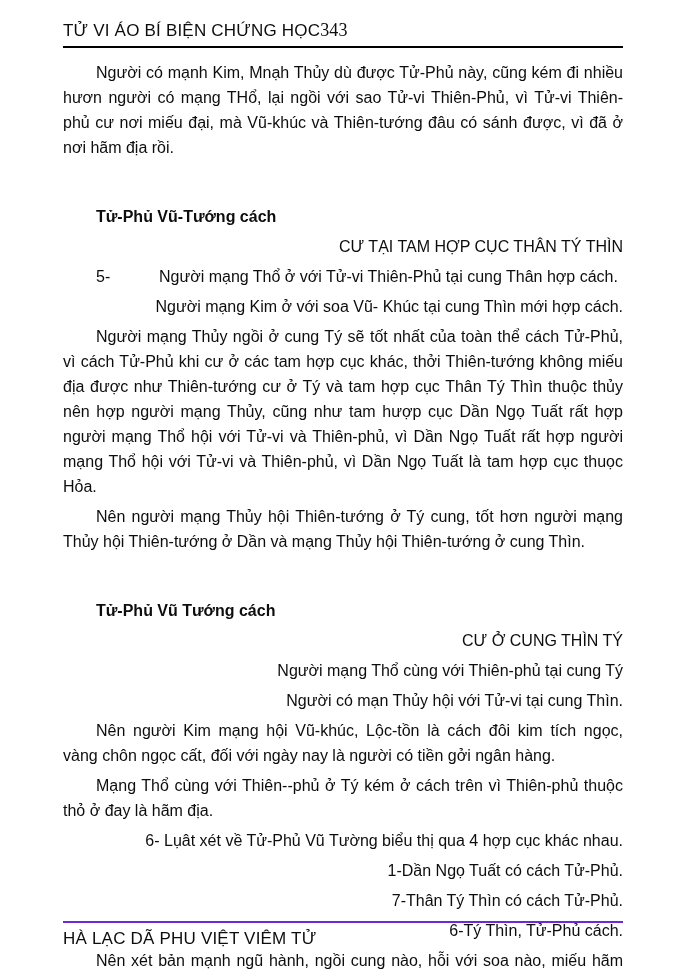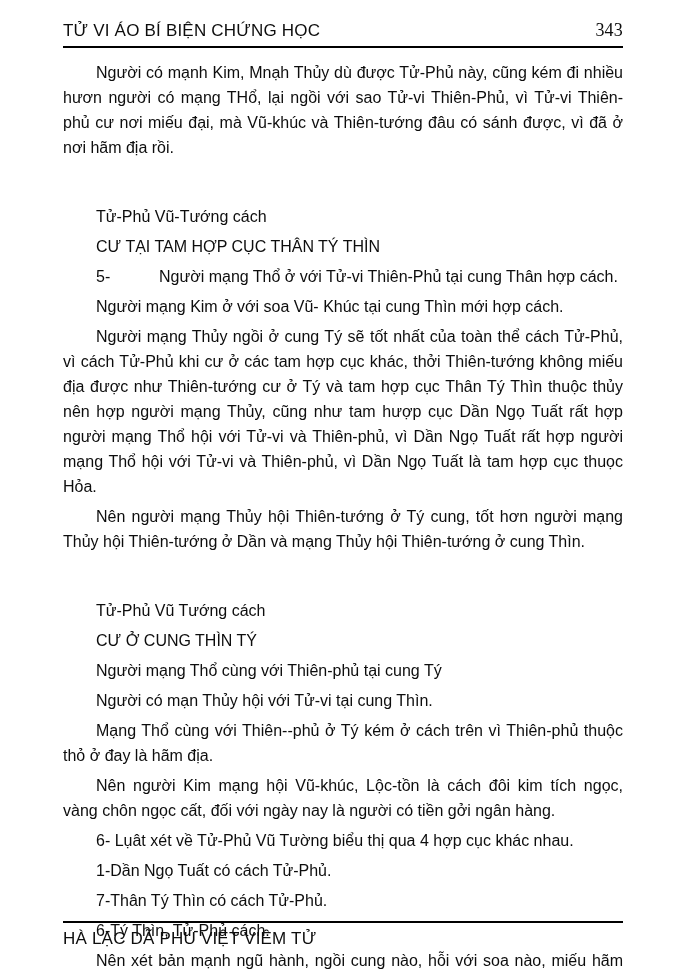--- a/index.html
+++ b/index.html
@@ -16,21 +16,20 @@
     font-family: "Liberation Sans", sans-serif;
     overflow: hidden;
     box-sizing: border-box;
   }
   .header {
     position: absolute;
     top: 20px;
     left: 63px;
     right: 63px;
     display: flex;
-    justify-content: space-between;
     align-items: flex-end;
     border-bottom: 2px solid #000000;
     padding-bottom: 5px;
     font-size: 17px;
     letter-spacing: 0.2px;
   }
   .header .title { white-space: nowrap; }
   .header .pagenum {
     font-family: Liberation Serif, serif;
     font-size: 18px;
@@ -45,40 +44,41 @@
   .content p {
     margin: 0 0 5px 0;
     line-height: 25px;
   }
   .content p.body {
     text-align: justify;
     text-indent: 33px;
   }
   .content p.caps {
     text-indent: 33px;
+    text-align: right;
   }
   .content p.heading {
-    font-weight: normal;
+    font-weight: bold;
     text-indent: 33px;
     margin-top: 44px;
   }
   .content p.numbered {
     text-indent: 33px;
   }
   .content .num {
     display: inline-block;
     width: 63px;
     text-indent: 0;
   }
   .footer {
     position: absolute;
     left: 63px;
     right: 63px;
     top: 921px;
-    border-top: 2px solid #000000;
+    border-top: 2px solid #6d28d9;
     padding-top: 6px;
     font-size: 17px;
     letter-spacing: 0.2px;
   }
 </style>
 </head>
 <body>
 
 <div class="page">
   <div class="header">
@@ -91,22 +91,22 @@
       <p class="heading">Tử-Phủ Vũ-Tướng cách</p>
       <p class="caps">CƯ TẠI TAM HỢP CỤC THÂN TÝ THÌN</p>
       <p class="numbered"><span class="num">5-</span>Người mạng Thổ ở với Tử-vi Thiên-Phủ tại cung Thân hợp cách.</p>
       <p class="caps">Người mạng Kim ở với soa Vũ- Khúc tại cung Thìn mới hợp cách.</p>
       <p class="body">Người mạng Thủy ngồi ở cung Tý sẽ tốt nhất của toàn thể cách Tử-Phủ, vì cách Tử-Phủ khi cư ở các tam hợp cục khác, thởi Thiên-tướng không miếu địa được như Thiên-tướng cư ở Tý và tam hợp cục Thân Tý Thìn thuộc thủy nên hợp người mạng Thủy, cũng như tam hượp cục Dần Ngọ Tuất rất hợp người mạng Thổ hội với Tử-vi và Thiên-phủ, vì Dần Ngọ Tuất rất hợp người mạng Thổ hội với Tử-vi và Thiên-phủ, vì Dần Ngọ Tuất là tam hợp cục thuọc Hỏa.</p>
       <p class="body">Nên người mạng Thủy  hội Thiên-tướng ở Tý cung, tốt hơn người mạng Thủy hội Thiên-tướng ở Dần và mạng Thủy hội Thiên-tướng ở cung Thìn.</p>
       <p class="heading">Tử-Phủ Vũ Tướng cách</p>
       <p class="caps">CƯ Ở CUNG THÌN TÝ</p>
       <p class="caps">Người mạng Thổ cùng với Thiên-phủ tại cung Tý</p>
       <p class="caps">Người có mạn Thủy hội với Tử-vi tại cung Thìn.</p>
+      <p class="body">Nên người Kim mạng hội Vũ-khúc, Lộc-tồn là cách đôi kim tích ngọc, vàng chôn ngọc cất, đối với ngày nay là người có tiền gởi ngân hàng.</p>
       <p class="body">Mạng Thổ cùng với Thiên--phủ ở Tý kém ở  cách trên vì Thiên-phủ thuộc thỏ ở đay là hãm địa.</p>
-      <p class="body">Nên người Kim mạng hội Vũ-khúc, Lộc-tồn là cách đôi kim tích ngọc, vàng chôn ngọc cất, đối với ngày nay là người có tiền gởi ngân hàng.</p>
       <p class="caps">6- Lụât xét về Tử-Phủ Vũ Tường biểu thị qua 4 hợp cục khác nhau.</p>
       <p class="caps">1-Dần Ngọ Tuất có cách Tử-Phủ.</p>
       <p class="caps">7-Thân Tý Thìn có cách Tử-Phủ.</p>
       <p class="caps">6-Tý Thìn, Tử-Phủ cách.</p>
       <p class="body">Nên xét bản mạnh ngũ hành, ngồi cung nào, hỗi với soa nào, miếu hãm ra sao, để phân biệt mức độ xấu tốt, tuy nhiên cùng một cách Tử-Phủ cả, nên cùng Tử-Phủ Vũ</p>
     </div>
 
   <div class="footer">
     <span>HÀ LẠC DÃ PHU VIỆT VIÊM TỬ</span>
   </div>

